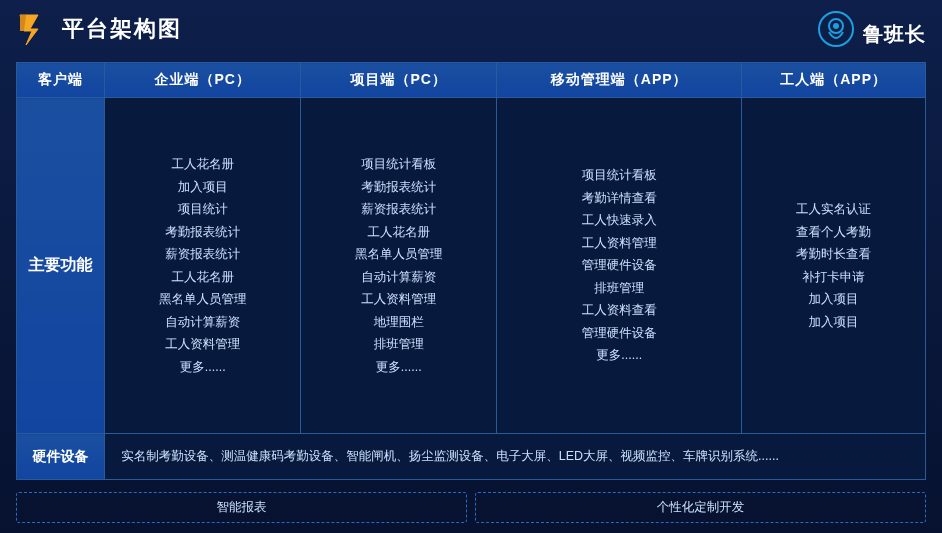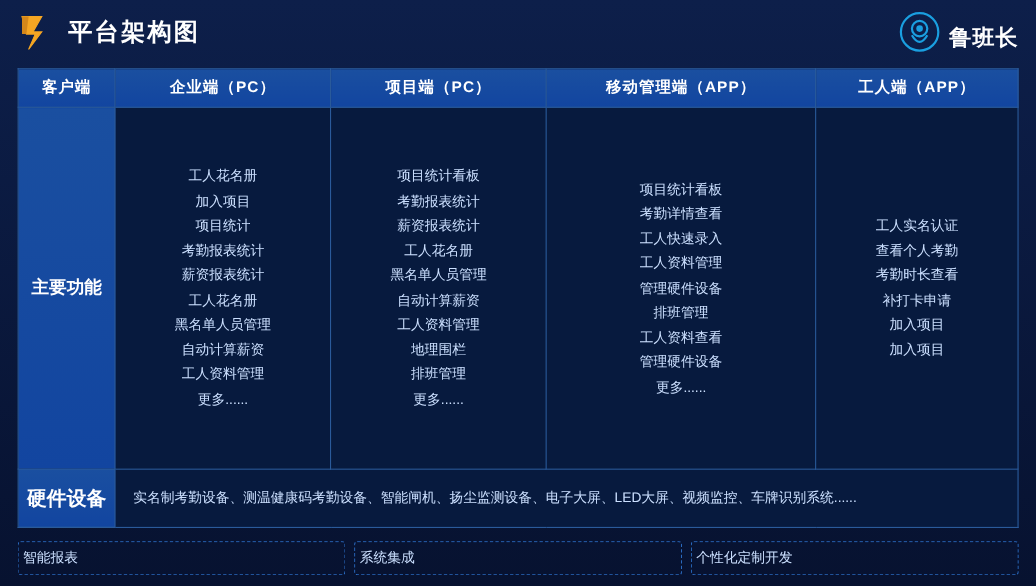--- a/index.html
+++ b/index.html
@@ -116,21 +116,21 @@
       font-size: 12.5px;
       color: #cce0ff;
       line-height: 1.8;
       text-align: center;
     }
 
     
     .hardware-row-label {
       background: linear-gradient(180deg, #1a4fa0 0%, #1245a0 100%);
       text-align: center;
-      font-size: 18px;
+      font-size: 14px;
       font-weight: bold;
       color: #fff;
       padding: 7px 4px;
     }
     .hardware-row-content {
       background: #071a3e;
       font-size: 12.5px;
       color: #cce0ff;
       padding: 7px 16px;
     }
@@ -138,20 +138,21 @@
     
     .bottom-row {
       display: flex;
       gap: 8px;
       margin-top: 4px;
     }
     .bottom-box {
       flex: 1;
       border: 1.5px dashed #2a6abf;
       border-radius: 3px;
+      text-align: center;
       padding: 6px 4px;
       font-size: 12.5px;
       color: #cce0ff;
       background: transparent;
     }
   </style>
 </head>
 <body>
 
 <div class="page-wrapper">
@@ -255,17 +256,16 @@
 
       <tr>
         <td class="hardware-row-label">硬件设备</td>
         <td colspan="4" class="hardware-row-content">实名制考勤设备、测温健康码考勤设备、智能闸机、扬尘监测设备、电子大屏、LED大屏、视频监控、车牌识别系统......</td>
       </tr>
     </tbody>
   </table>
 
   <div class="bottom-row">
     <div class="bottom-box">智能报表</div>
-    <div class="bottom-box">系统集成</div>
     <div class="bottom-box">个性化定制开发</div>
   </div>
 
 </div>
 
 </body></html>

